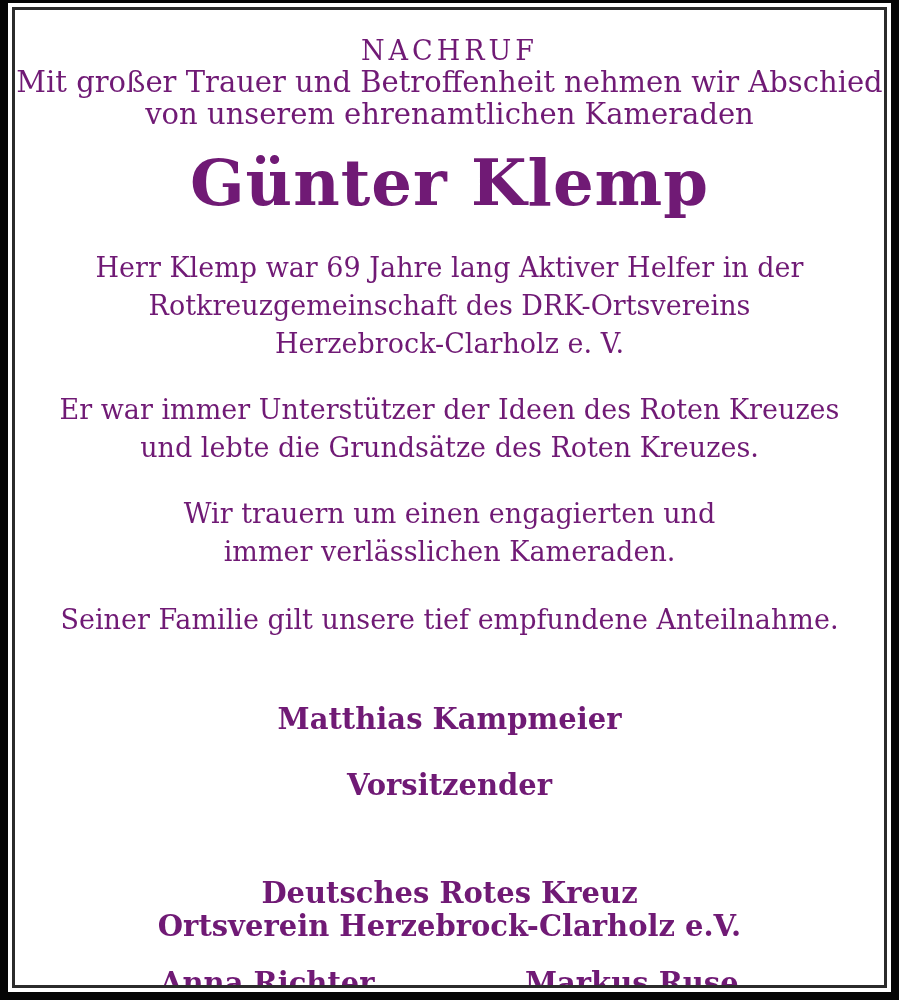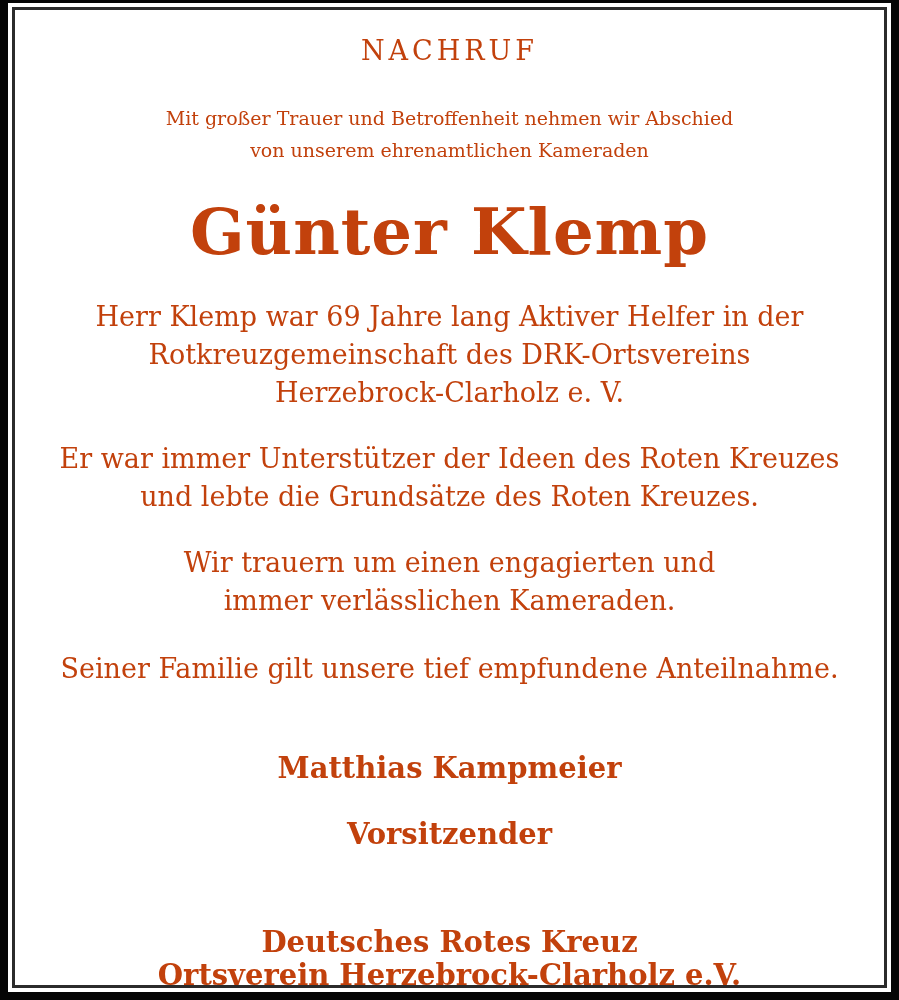--- a/index.html
+++ b/index.html
@@ -25,38 +25,37 @@
     padding: 4px;
     box-sizing: border-box;
   }
   
   .frame {
     width: 100%;
     height: 100%;
     box-sizing: border-box;
     border: 3px solid #2b2b2b;
     text-align: center;
-    color: #c2410c;
+    color: #701a75;
     font-family: "DejaVu Serif", "Liberation Serif", serif;
     overflow: hidden;
   }
   .kicker {
     margin-top: 26px;
     font-size: 27px;
     letter-spacing: 4px;
     line-height: 30px;
   }
   .intro {
-    margin-top: 36px;
-    font-size: 19px;
+    font-size: 29px;
     line-height: 32px;
     white-space: pre-line;
   }
   .deceased {
-    margin-top: 29px;
+    margin-top: 16px;
     font-size: 64px;
     line-height: 74px;
     font-weight: bold;
     letter-spacing: 1px;
   }
   .para {
     font-size: 27px;
     line-height: 38px;
     white-space: pre-line;
   }

